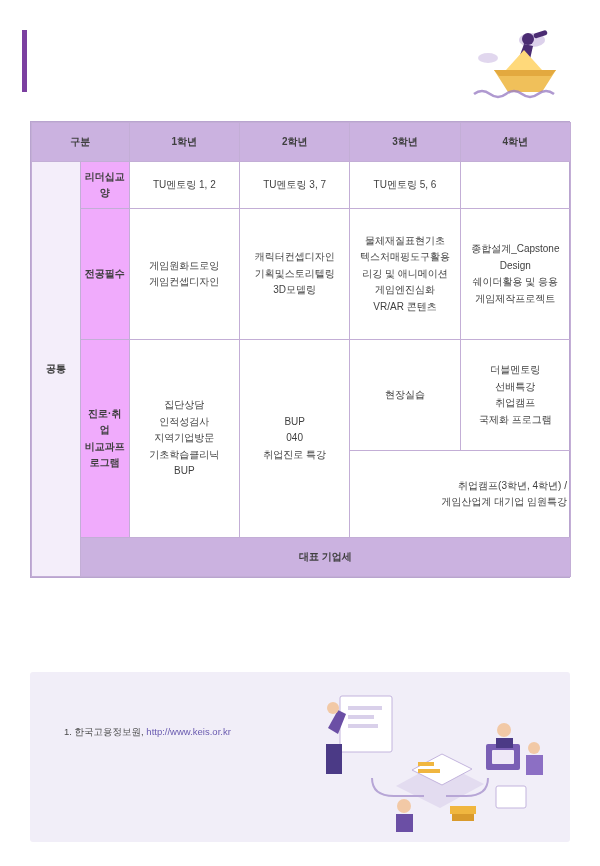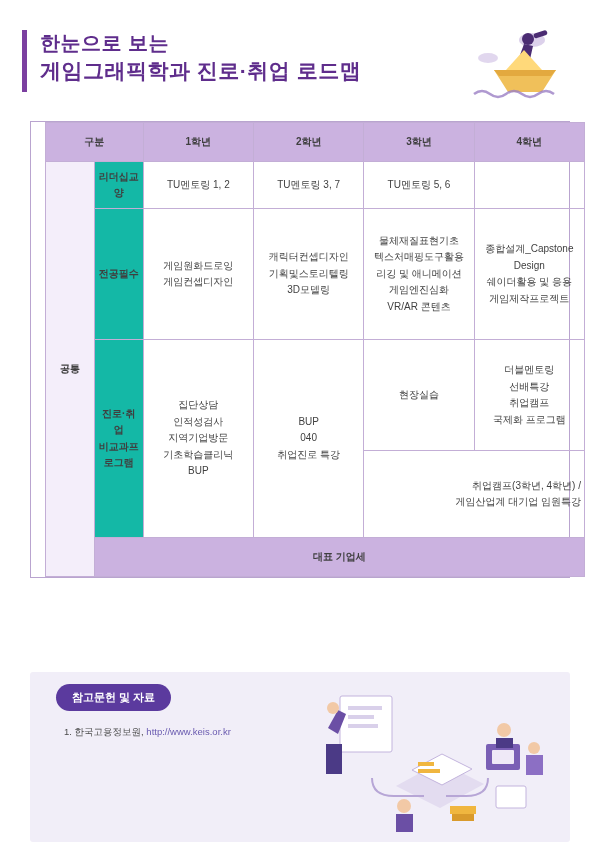--- a/index.html
+++ b/index.html
@@ -59,21 +59,20 @@
     right: 36px;
     top: 24px;
     width: 110px;
     height: 78px;
   }
   
   .table-wrap {
     margin: 16px 30px 0 30px;
     border: 1px solid #b9a4cf;
     border-collapse: collapse;
-    padding-left: 14px;
   }
   table.roadmap {
     border-collapse: collapse;
     width: 540px;
     table-layout: fixed;
   }
   table.roadmap td, table.roadmap th {
     border: 1px solid #c3aed6;
     text-align: center;
     vertical-align: middle;
@@ -93,21 +92,21 @@
   th.col-gubun { width: 86px; }
   th.col-year { width: 98px; }
   .side-common {
     width: 36px;
     background: #f4eefa;
     color: #4b2273;
     font-weight: bold;
     font-size: 11px;
   }
   .rowlabel {
-    background: #14b8a6;
+    background: #f0abfc;
     color: #333333;
     font-weight: bold;
     font-size: 11px;
     line-height: 1.6;
   }
   .cell-tall { height: 118px; }
   .cell-mid { height: 34px; }
   .cell-prog { height: 180px; }
   .banner-row td {
     background: #cbb2e0;
@@ -160,24 +159,20 @@
     height: 155px;
   }
 </style>
 </head>
 <body>
 
 <div class="page">
 
   <div class="header">
     <div class="header-bar"></div>
-    <div class="title-block">
-      <div class="title-line1">한눈으로 보는</div>
-      <div class="title-line2">게임그래픽학과 진로·취업 로드맵</div>
-    </div>
     <div class="header-art">
       <svg width="110" height="78" viewBox="0 0 110 78" xmlns="http://www.w3.org/2000/svg">
         <ellipse cx="78" cy="16" rx="13" ry="7" fill="#cdbde2" opacity="0.7"></ellipse>
         <ellipse cx="34" cy="34" rx="10" ry="5" fill="#cdbde2" opacity="0.6"></ellipse>
 
         <path d="M62 42 L70 20 L79 22 L74 44 Z" fill="#4b2c73"></path>
         <circle cx="74" cy="15" r="6" fill="#4b2c73"></circle>
         <rect x="79" y="10" width="14" height="5" rx="2.5" fill="#4b2c73" transform="rotate(-18 79 10)"></rect>
 
         <path d="M40 46 L102 46 L88 68 L54 68 Z" fill="#f0c05a"></path>
@@ -270,21 +265,20 @@
         </tr>
 
         <tr class="banner-row">
           <td colspan="5">대표 기업세</td>
         </tr>
       </tbody>
     </table>
   </div>
 
   <div class="footer">
-    <div class="ref-tab">참고문헌 및 자료</div>
     <div class="ref-list">
       <div>
         <span>1.</span>
         <span>한국고용정보원,</span>
         <span class="url">http://www.keis.or.kr</span>
       </div>
     </div>
     <div class="footer-art">
       <svg width="260" height="155" viewBox="0 0 260 155" xmlns="http://www.w3.org/2000/svg">
 

